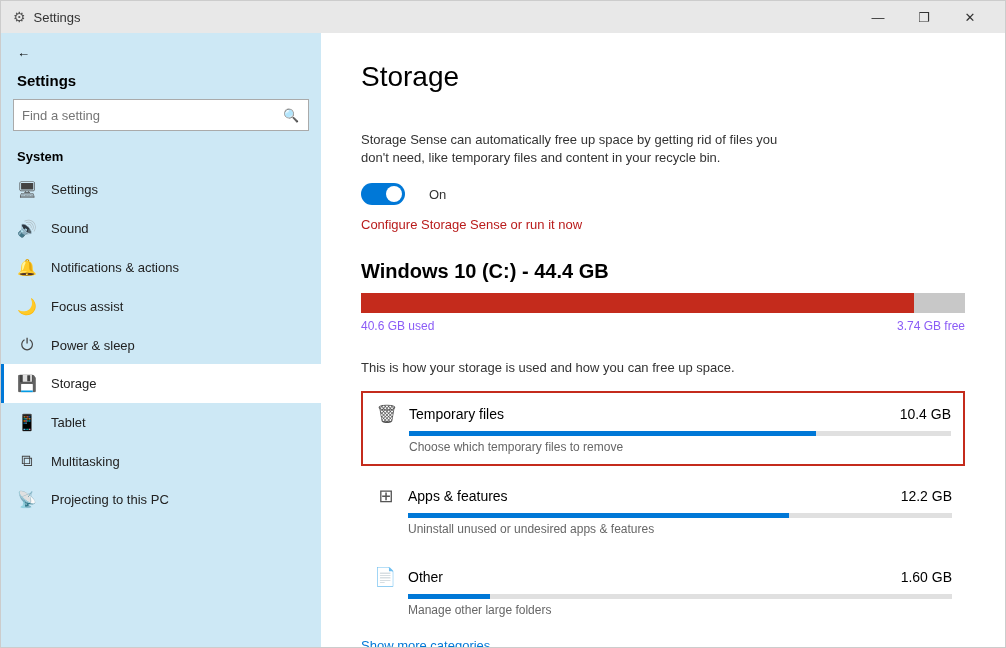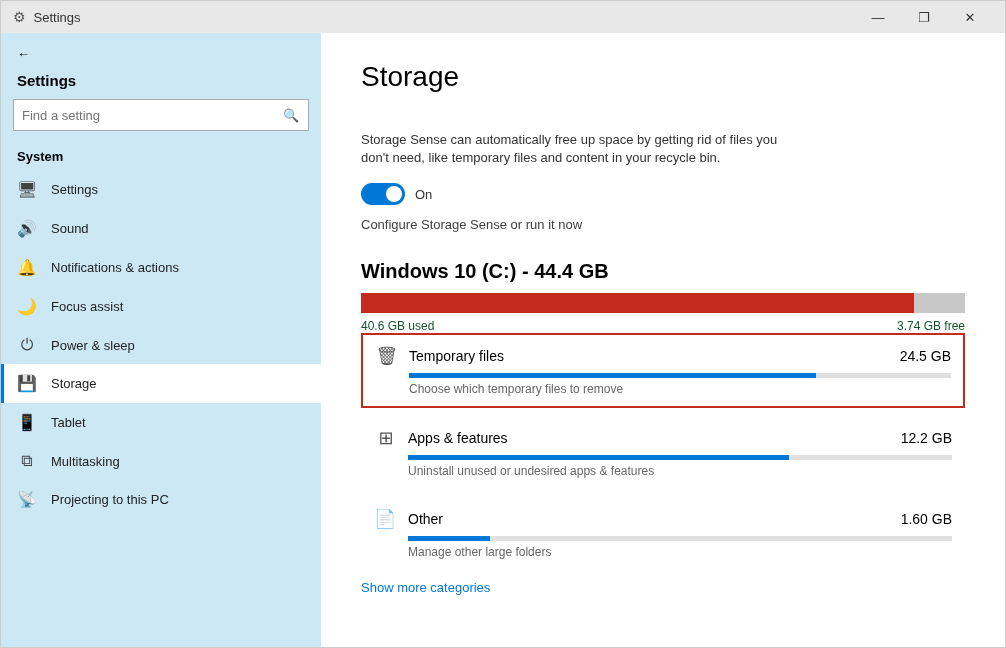--- a/index.html
+++ b/index.html
@@ -94,49 +94,49 @@
       flex: 1;
       background: #fff;
       padding: 28px 40px;
       overflow-y: auto;
     }
 
     .page-title { font-size: 28px; font-weight: 300; color: #000; margin-bottom: 16px; }
 
     .description { font-size: 13px; color: #333; margin-bottom: 16px; max-width: 440px; line-height: 1.4; margin-top: 38px; }
 
-    .toggle-row { display: flex; align-items: center; gap: 10px; margin-bottom: 10px; }
+    .toggle-row { display: flex; align-items: center; gap: 24px; margin-bottom: 10px; }
 
     .toggle-switch {
       width: 44px; height: 22px;
       background: #0078d7;
       border-radius: 11px;
       position: relative;
       cursor: pointer;
       flex-shrink: 0;
     }
     .toggle-switch::after {
       content: '';
       position: absolute;
       right: 3px; top: 3px;
       width: 16px; height: 16px;
       background: #fff;
       border-radius: 50%;
     }
     .toggle-label { font-size: 13px; color: #333; }
 
-    .configure-link { font-size: 13px; color: #404040; cursor: pointer; text-decoration: none; margin-bottom: 28px; display: inline-block; }
+    .configure-link { font-size: 13px; color: #b91c1c; cursor: pointer; text-decoration: none; margin-bottom: 28px; display: inline-block; }
 
     .drive-title { font-size: 20px; font-weight: 700; margin-bottom: 10px; color: #000; }
 
     .storage-bar-container { height: 20px; background: #e0e0e0; display: flex; margin-bottom: 6px; }
     .storage-bar-used { background: #c42b1c; }
     .storage-bar-free { background: #c8c8c8; }
 
-    .storage-labels { display: flex; justify-content: space-between; font-size: 12px; color: #14532d; margin-bottom: 0; }
+    .storage-labels { display: flex; justify-content: space-between; font-size: 12px; color: #8b5cf6; margin-bottom: 27px; }
 
     .storage-hint { font-size: 13px; color: #333; margin-bottom: 16px; }
 
     .storage-item {
       border: 1px solid transparent;
       padding: 10px 12px;
       margin-bottom: 8px;
       cursor: pointer;
       display: flex;
       flex-direction: column;
@@ -241,27 +241,28 @@
       <h2 class="drive-title">Windows 10 (C:) - 44.4 GB</h2>
 
       <div class="storage-bar-container">
         <div class="storage-bar-used" style="width: 91.5%;"></div>
         <div class="storage-bar-free" style="width: 8.5%;"></div>
       </div>
       <div class="storage-labels">
         <span>40.6 GB used</span>
         <span>3.74 GB free</span>
       </div>
+      <p class="storage-hint">This is how your storage is used and how you can free up space.</p>
 
       
       <div class="storage-item highlighted">
         <div class="storage-item-header">
           <span class="storage-item-icon">🗑</span>
           <span class="storage-item-name">Temporary files</span>
-          <span class="storage-item-size">24.5 GB</span>
+          <span class="storage-item-size">10.4 GB</span>
         </div>
         <div class="storage-item-bar">
           <div class="storage-item-bar-fill bar-temp"></div>
         </div>
         <span class="storage-item-desc">Choose which temporary files to remove</span>
       </div>
 
       
       <div class="storage-item">
         <div class="storage-item-header">

